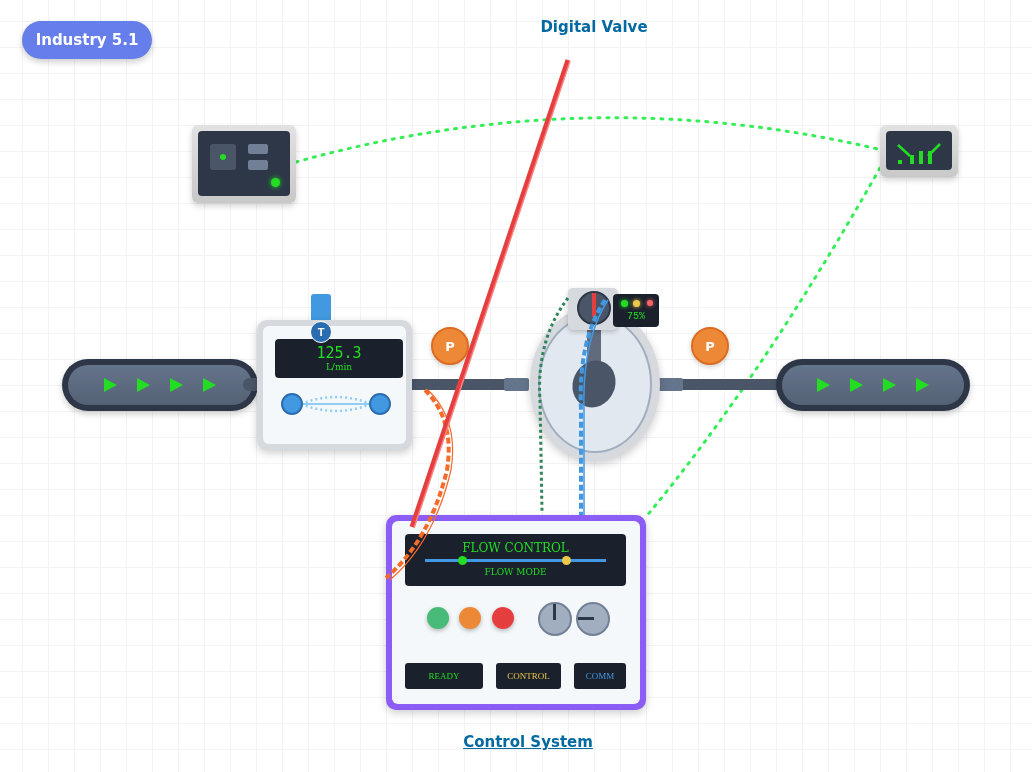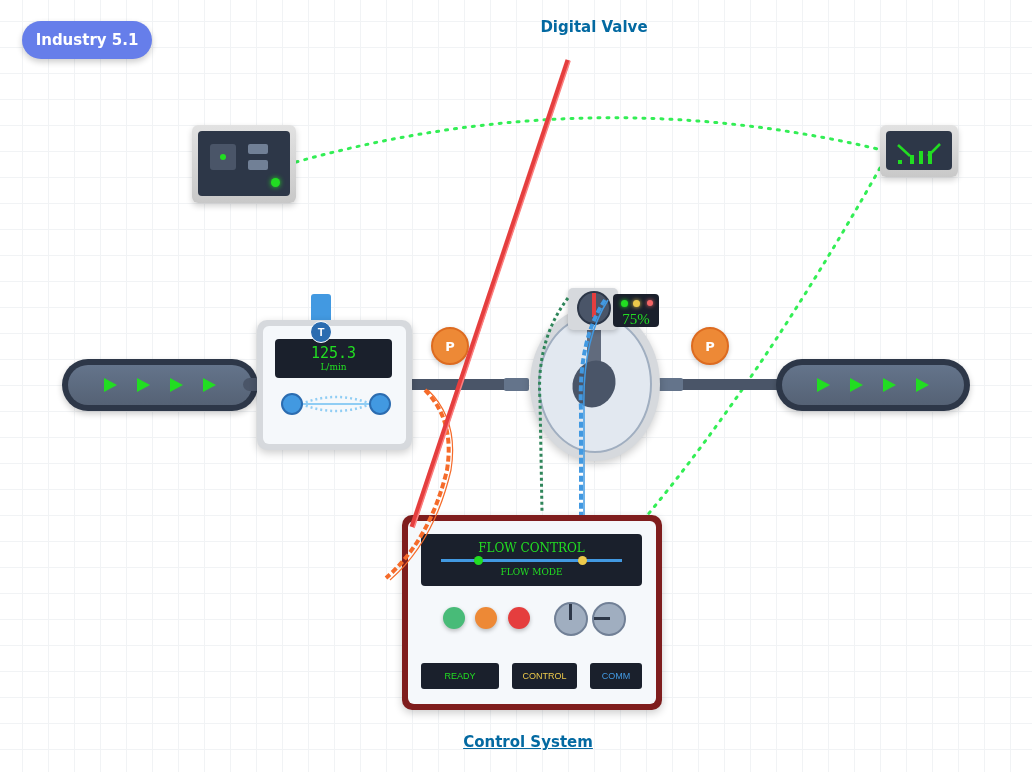--- a/index.html
+++ b/index.html
@@ -56,29 +56,29 @@
   .lcd {
     position:absolute; background:#1a202c; border-radius:4px; font-family:"DejaVu Sans Mono", monospace;
     color:#22dd22; text-align:center;
   }
   .pbadge {
     width:38px; height:38px; border-radius:50%; background:#ed8936; border:2px solid #dd6b20;
     color:#fff; font-weight:bold; font-size:13px; display:flex; align-items:center; justify-content:center;
     box-shadow:0 2px 5px rgba(0,0,0,0.2); box-sizing:border-box; font-family:"DejaVu Sans", sans-serif;
   }
   .control {
-    left:402px; top:515px; width:260px; height:195px; background:#7f1d1d; border-radius:10px;
+    left:386px; top:515px; width:260px; height:195px; background:#8b5cf6; border-radius:10px;
     box-shadow:0 3px 8px rgba(0,0,0,0.2);
   }
   .control-inner {
     position:absolute; left:6px; top:6px; right:6px; bottom:6px; background:#f5f8fb; border-radius:6px;
   }
   .statusbtn {
     position:absolute; height:26px; background:#1a202c; border-radius:3px;
-    font-family:Liberation Sans, sans-serif; font-size:9px; display:flex; align-items:center; justify-content:center;
+    font-family:Liberation Serif, serif; font-size:9px; display:flex; align-items:center; justify-content:center;
   }
   .lamp { position:absolute; width:22px; height:22px; border-radius:50%; box-shadow:0 2px 4px rgba(0,0,0,0.25); }
   .knob {
     position:absolute; width:30px; height:30px; border-radius:50%; background:#a0aec0; border:2px solid #718096;
   }
 </style>
 </head>
 <body>
 
 <svg class="overlay" width="1032" height="772">
@@ -137,21 +137,21 @@
     <div class="arrow"></div>
     <div class="arrow"></div>
     <div class="arrow"></div>
     <div class="arrow"></div>
   </div>
 </div>
 
 <div class="abs" style="left:311px; top:294px; width:20px; height:34px; background:#4299e1; border-radius:3px;"></div>
 <div class="abs flowmeter">
   <div class="flowmeter-inner">
-    <div class="lcd" style="left:12px; top:13px; width:117px; height:39px;">
+    <div class="lcd" style="left:12px; top:13px; width:128px; height:39px;">
       <div style="font-size:15px; margin-top:5px;">125.3</div>
       <div style="font-size:9px; font-family:'DejaVu Serif', serif;">L/min</div>
     </div>
     <svg class="abs" style="left:18px; top:62px;" width="110" height="32">
       <path d="M20,16 Q55,2 90,16" fill="none" stroke="#90cdf4" stroke-width="2.5" stroke-dasharray="2 3"></path>
       <path d="M20,16 Q55,30 90,16" fill="none" stroke="#90cdf4" stroke-width="2.5" stroke-dasharray="2 3"></path>
       <line x1="20" y1="16" x2="90" y2="16" stroke="#90cdf4" stroke-width="2"></line>
       <circle cx="11" cy="16" r="10" fill="#4299e1" stroke="#2b6cb0" stroke-width="2"></circle>
       <circle cx="99" cy="16" r="10" fill="#4299e1" stroke="#2b6cb0" stroke-width="2"></circle>
     </svg>
@@ -170,21 +170,21 @@
 
 <div class="abs" style="left:568px; top:288px; width:50px; height:42px; background:#d6d9dd; border-radius:5px; box-shadow:0 2px 5px rgba(0,0,0,0.2);">
   <div class="abs" style="left:9px; top:3px; width:30px; height:30px; border-radius:50%; background:#4a5568; border:2px solid #2d3748;">
     <div class="abs" style="left:13px; top:0; width:4px; height:24px; background:#e53e3e;"></div>
   </div>
 </div>
 <div class="abs" style="left:613px; top:294px; width:46px; height:33px; background:#1a202c; border-radius:4px;">
   <div class="abs" style="left: 8px; top: 6px; width: 7px; height: 7px; border-radius: 50%; background: rgb(34, 221, 34); box-shadow: rgb(34, 221, 34) 0px 0px 4px;"></div>
   <div class="abs" style="left: 20px; top: 6px; width: 7px; height: 7px; border-radius: 50%; background: rgb(236, 201, 75); box-shadow: rgb(236, 201, 75) 0px 0px 4px;"></div>
   <div class="abs" style="left: 34px; top: 6px; width: 6px; height: 6px; border-radius: 50%; background: rgb(245, 101, 101); box-shadow: rgb(245, 101, 101) 0px 0px 4px;"></div>
-  <div class="abs" style="left:0; top:17px; width:46px; text-align:center; font-family:Liberation Serif, serif; font-size:15px; color:#22dd22;">75%</div>
+  <div class="abs" style="left:0; top:17px; width:46px; text-align:center; font-family:Liberation Mono, monospace; font-size:10px; color:#22dd22;">75%</div>
 </div>
 
 <div class="abs control">
   <div class="control-inner">
     <div class="lcd" style="left:13px; top:13px; width:221px; height:52px;">
       <div style="font-family:'DejaVu Serif', serif; font-size:12px; margin-top:7px;">FLOW CONTROL</div>
       <div class="abs" style="left:20px; top:25px; width:181px; height:3px; background:#4299e1;"></div>
       <div class="abs" style="left:53px; top:22px; width:9px; height:9px; border-radius:50%; background:#22dd22;"></div>
       <div class="abs" style="left:157px; top:22px; width:9px; height:9px; border-radius:50%; background:#ecc94b;"></div>
       <div class="abs" style="left:0; top:33px; width:221px; font-family:'DejaVu Serif', serif; font-size:9px;">FLOW MODE</div>

